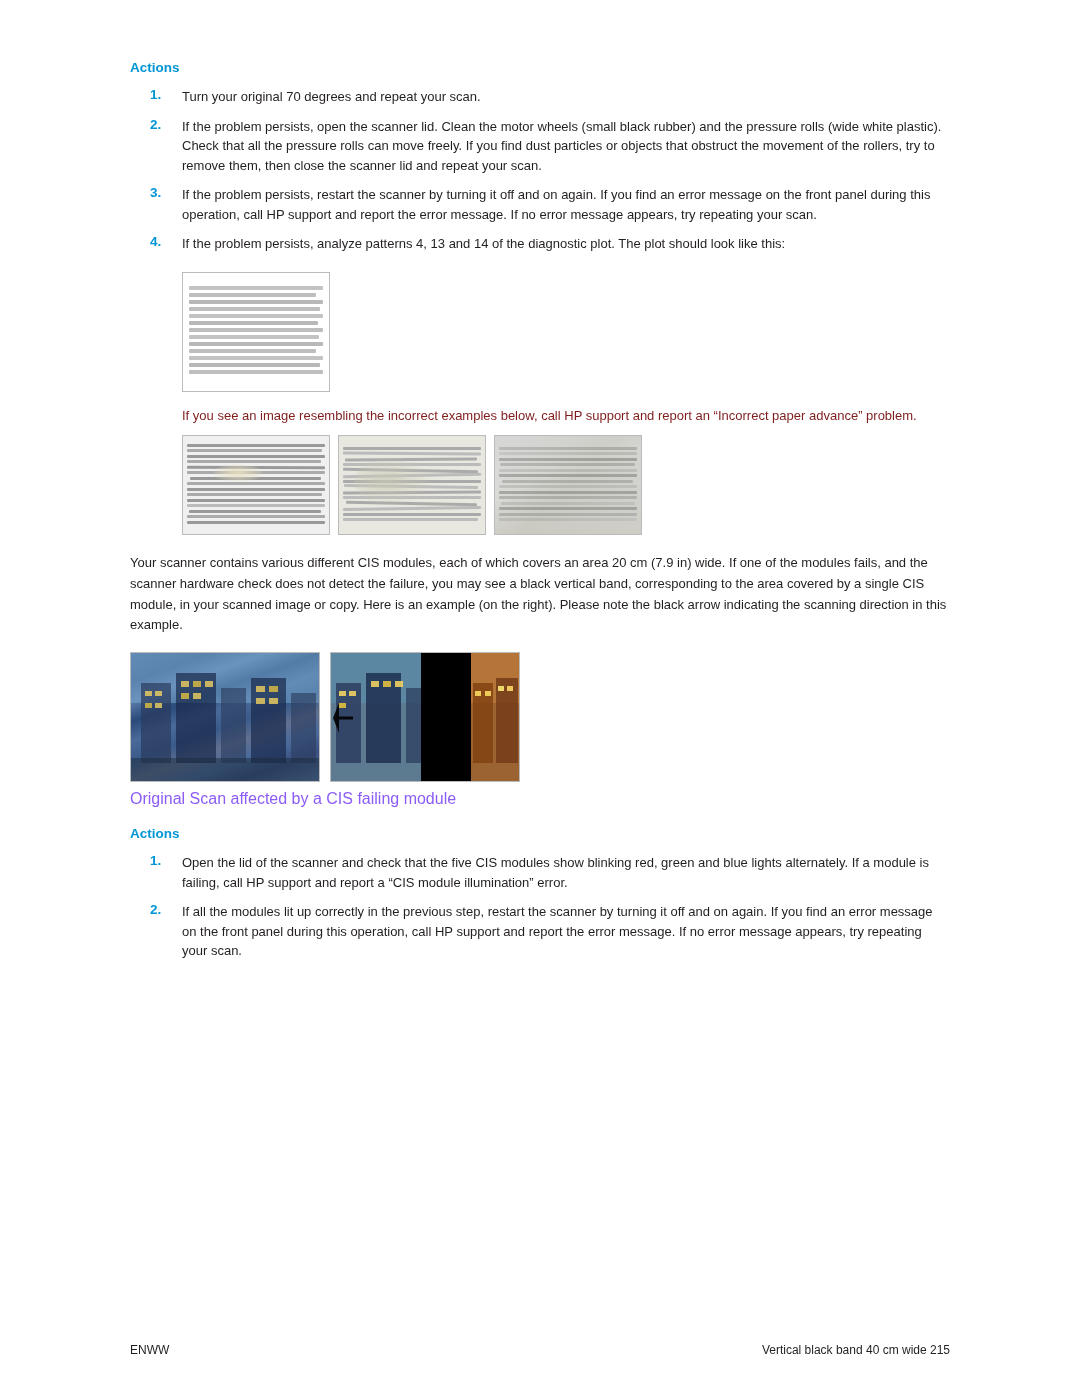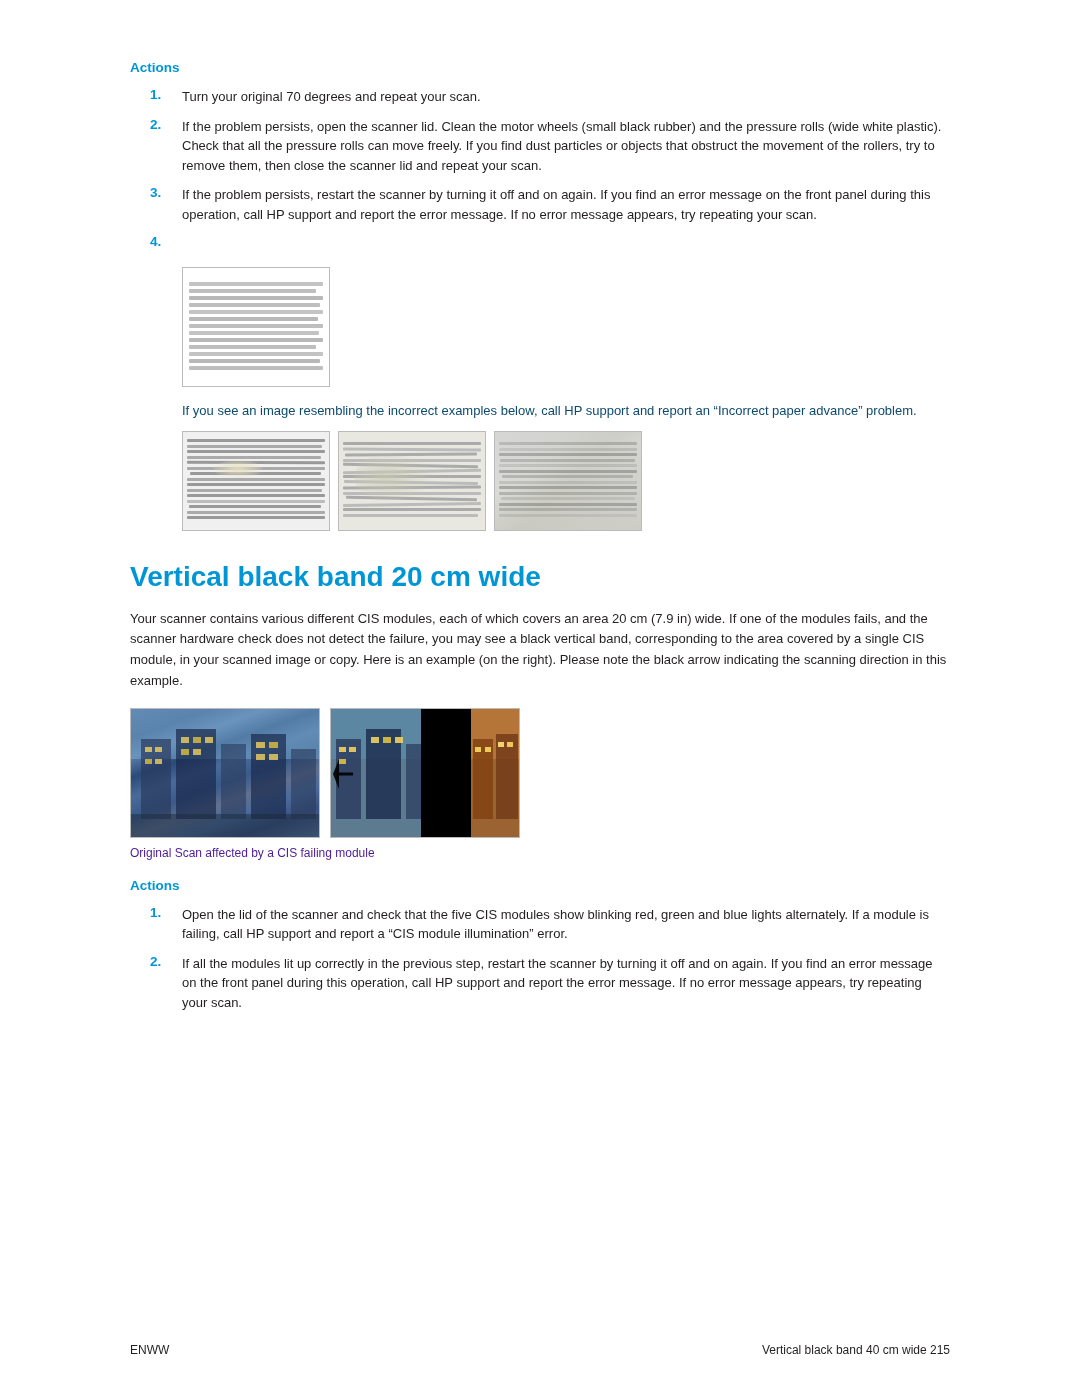--- a/index.html
+++ b/index.html
@@ -96,21 +96,21 @@
     .diag-line:nth-child(9) { width: 100%; opacity: 0.6; }
     .diag-line:nth-child(10) { width: 95%; opacity: 0.55; }
     .diag-line:nth-child(11) { width: 100%; opacity: 0.5; }
     .diag-line:nth-child(12) { width: 98%; opacity: 0.6; }
     .diag-line:nth-child(13) { width: 100%; opacity: 0.55; }
 
     .incorrect-examples-text {
       font-size: 13px;
       line-height: 1.5;
       margin: 10px 0 10px 52px;
-      color: #0c4a6e;
+      color: #7f1d1d;
     }
 
     .incorrect-images-row {
       display: flex;
       gap: 8px;
       margin: 10px 0 18px 52px;
     }
 
     .incorrect-img-box {
       width: 148px;
@@ -180,22 +180,22 @@
     .cis-img-affected {
       background: linear-gradient(
         to right,
         #3a5a7c 0%, #4a7a9c 30%,
         #000 45%, #000 65%,
         #5a8aac 70%, #e8a050 80%, #c87830 100%
       );
     }
 
     .caption-text {
-      font-size: 12px;
-      color: #4c1d95;
+      font-size: 16px;
+      color: #8b5cf6;
       margin-bottom: 18px;
     }
 
     .footer {
       position: absolute;
       bottom: 40px;
       left: 0;
       right: 0;
       display: flex;
       justify-content: space-between;
@@ -225,20 +225,21 @@
       <li>
         <span class="list-number">2.</span>
         <span class="list-text">If the problem persists, open the scanner lid. Clean the motor wheels (small black rubber) and the pressure rolls (wide white plastic). Check that all the pressure rolls can move freely. If you find dust particles or objects that obstruct the movement of the rollers, try to remove them, then close the scanner lid and repeat your scan.</span>
       </li>
       <li>
         <span class="list-number">3.</span>
         <span class="list-text">If the problem persists, restart the scanner by turning it off and on again. If you find an error message on the front panel during this operation, call HP support and report the error message. If no error message appears, try repeating your scan.</span>
       </li>
       <li>
         <span class="list-number">4.</span>
+        <span class="list-text">If the problem persists, analyze patterns 4, 13 and 14 of the diagnostic plot. The plot should look like this:</span>
       </li>
     </ol>
 
     <div class="diagnostic-image-area">
       <div class="diagnostic-lines-box">
         <div class="diag-line"></div>
         <div class="diag-line"></div>
         <div class="diag-line"></div>
         <div class="diag-line"></div>
         <div class="diag-line"></div>
@@ -317,21 +318,20 @@
           <div class="inc-line" style="width:100%;background:#aaa;"></div>
           <div class="inc-line" style="width:100%;background:#bbb;"></div>
 
           <div style="position:absolute;left:0;top:0;width:100%;height:100%;background:linear-gradient(135deg,rgba(255,255,255,0.2) 0%,rgba(180,180,160,0.3) 50%,rgba(255,255,255,0.1) 100%);"></div>
         </div>
       </div>
     </div>
   </div>
 
   <div>
-    <h2 class="big-section-title">Vertical black band 20 cm wide</h2>
 
     <p class="section-body-text">Your scanner contains various different CIS modules, each of which covers an area 20 cm (7.9 in) wide. If one of the modules fails, and the scanner hardware check does not detect the failure, you may see a black vertical band, corresponding to the area covered by a single CIS module, in your scanned image or copy. Here is an example (on the right). Please note the black arrow indicating the scanning direction in this example.</p>
 
     <div class="cis-images-row">
 
       <div class="cis-img-box cis-img-original" style="width:190px;height:130px;background:linear-gradient(160deg,#4a6a9a 0%,#3a5a8a 15%,#5a7aaa 25%,#2a4a7a 35%,#4a6a9a 45%,#3a5a8a 55%,#607090 65%,#4a6a9a 75%,#3a5080 85%,#5a7aaa 100%);">
 
         <svg width="190" height="130" style="position:absolute;top:0;left:0;" xmlns="http://www.w3.org/2000/svg">
           <rect width="190" height="130" fill="none"></rect>
 

